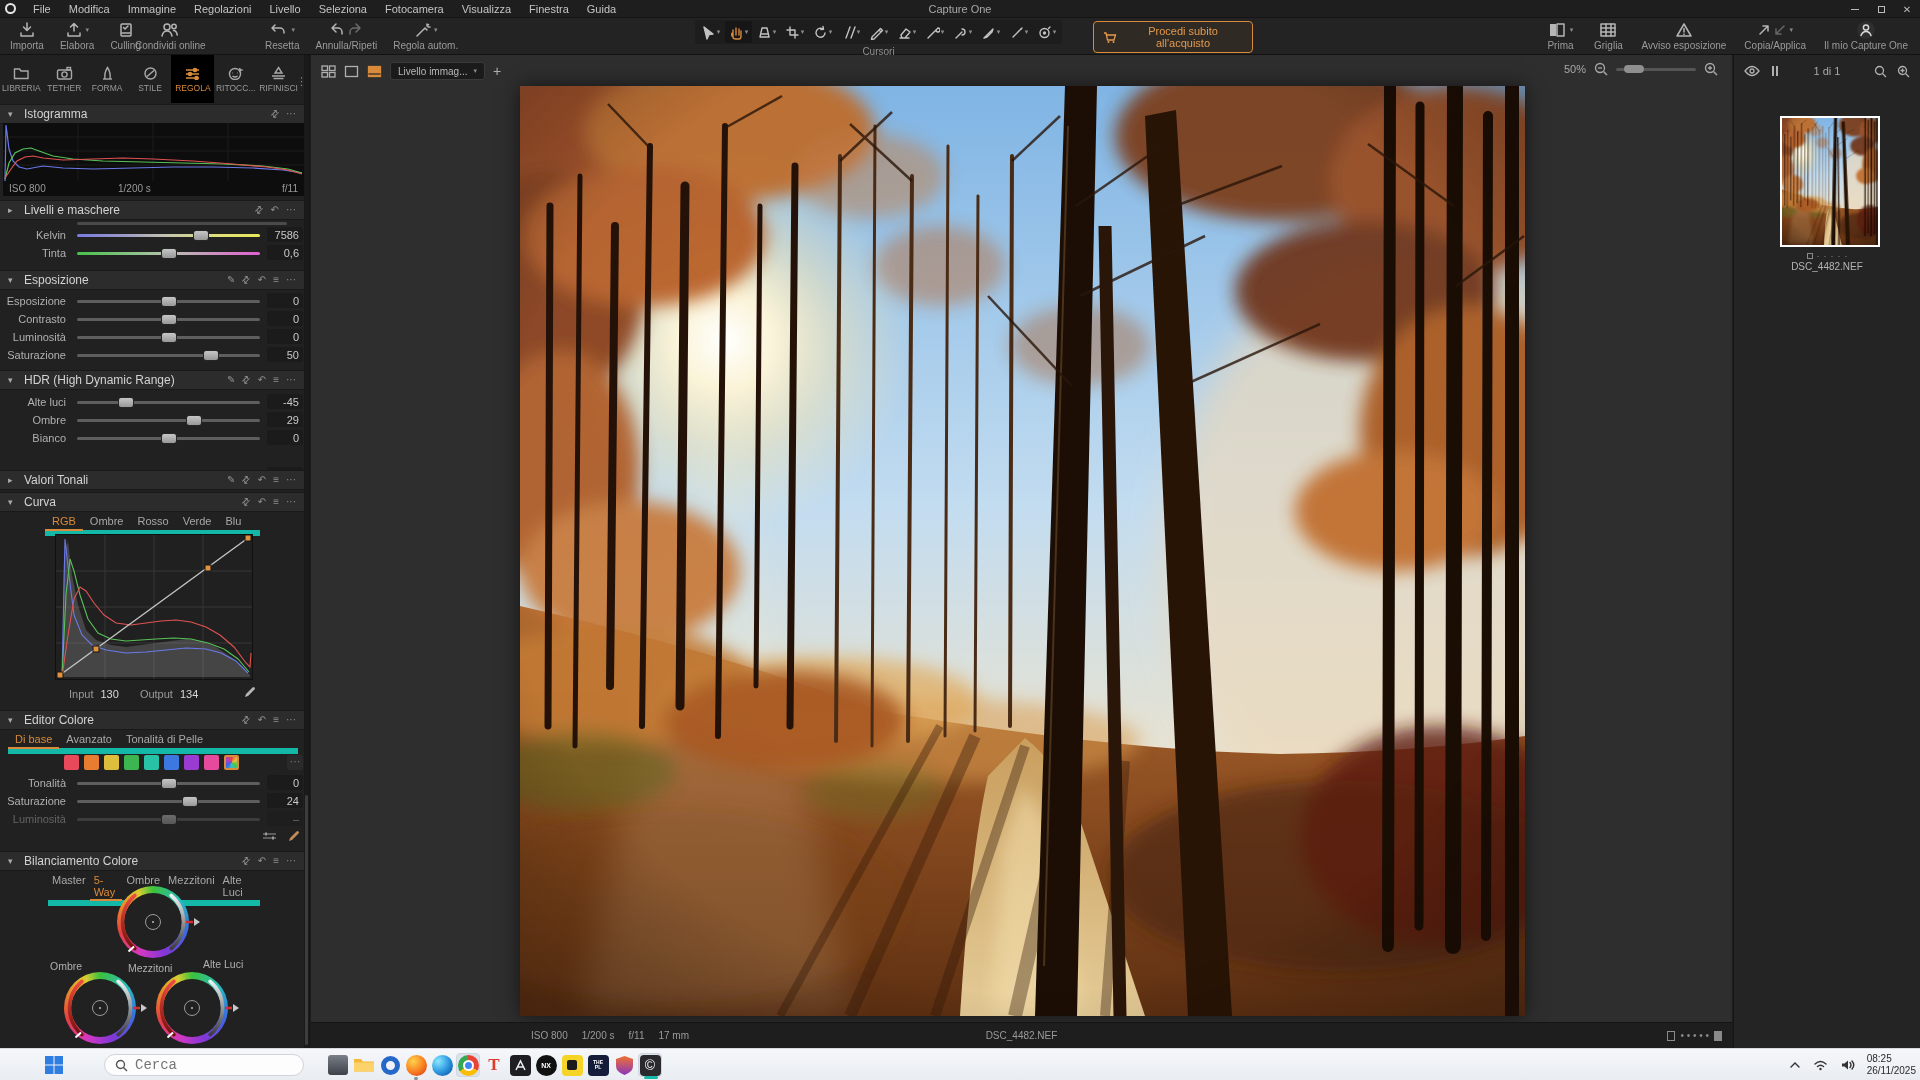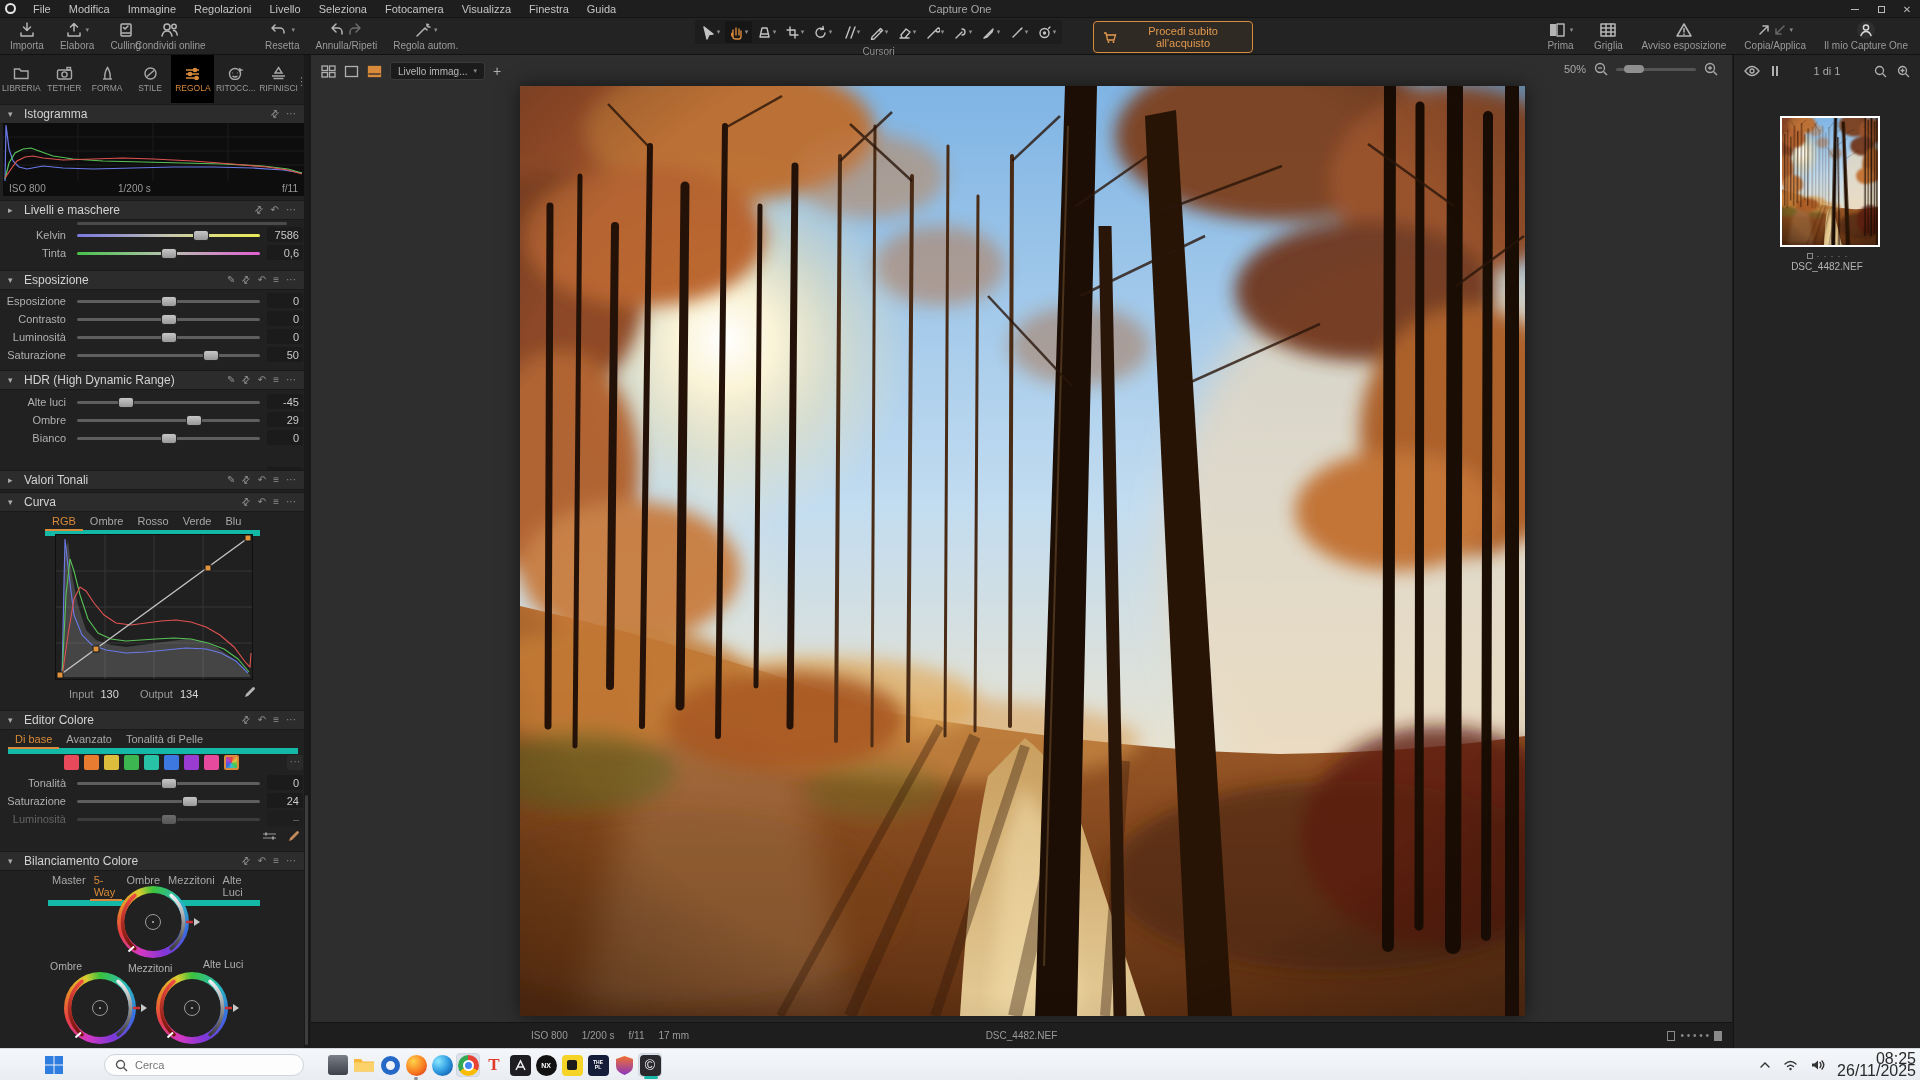--- a/index.html
+++ b/index.html
@@ -101,27 +101,27 @@
   #bcount{position:absolute;left:0;right:0;text-align:center;pointer-events:none}
   #thumb{position:absolute;left:46px;top:61px;width:100px;height:131px;background:#fff;padding:2px}
   #tdots{position:absolute;left:0;right:0;top:196px;display:flex;justify-content:center;align-items:center;gap:4px;color:#8a8a8a;font-size:9px}
   .tsq{width:6px;height:6px;border:1px solid #8a8a8a}
   #tfile{position:absolute;left:0;right:0;top:206px;text-align:center;color:#b4b4b4;font-size:10px}
 
   
   #taskbar{position:absolute;left:0;bottom:0;width:1920px;height:32px;background:linear-gradient(#f5f7fa,#e9edf2);border-top:1px solid #d5d9df;color:#333}
   #startbtn{position:absolute;left:44px;top:6px}
   #searchbox{position:absolute;left:104px;top:5px;width:200px;height:22px;background:#fdfdfd;border:1px solid #cfd4da;border-radius:11px;display:flex;align-items:center;gap:7px;padding:0 10px}
-  #searchbox input{border:none;outline:none;background:transparent;font-family:Liberation Sans, sans-serif;font-size:11px;color:#444;width:140px}
+  #searchbox input{border:none;outline:none;background:transparent;font-family:Liberation Mono, monospace;font-size:14px;color:#444;width:140px}
   .tico{position:absolute;top:4px;width:24px;height:24px;border-radius:4px;display:flex;align-items:center;justify-content:center}
   .tico.hl{background:#dbe2eb;border:1px solid #cfd6e0}
   .rundot{position:absolute;bottom:-3px;left:10px;width:4px;height:3px;border-radius:2px;background:#8a8f98}
   .runbar{position:absolute;bottom:-3px;left:5px;width:14px;height:3px;border-radius:2px;background:#18b8a8}
   #tray{position:absolute;right:4px;top:0;height:32px;display:flex;align-items:center;gap:12px}
-  #clock{font-size:16px;text-align:right;color:#2a2a2a;line-height:12px}
+  #clock{font-size:10px;text-align:left;color:#2a2a2a;line-height:12px}
   #tray svg{stroke:#333;fill:none;stroke-width:1.4;stroke-linecap:round}
 </style>
 </head>
 <body>
 
 <svg width="0" height="0" style="position:absolute">
   <defs>
     <linearGradient id="wred" x1="0" y1="0" x2="0" y2="1">
         <stop offset="0" stop-color="#ef4a42"></stop>
         <stop offset="1" stop-color="#6e1208"></stop>

